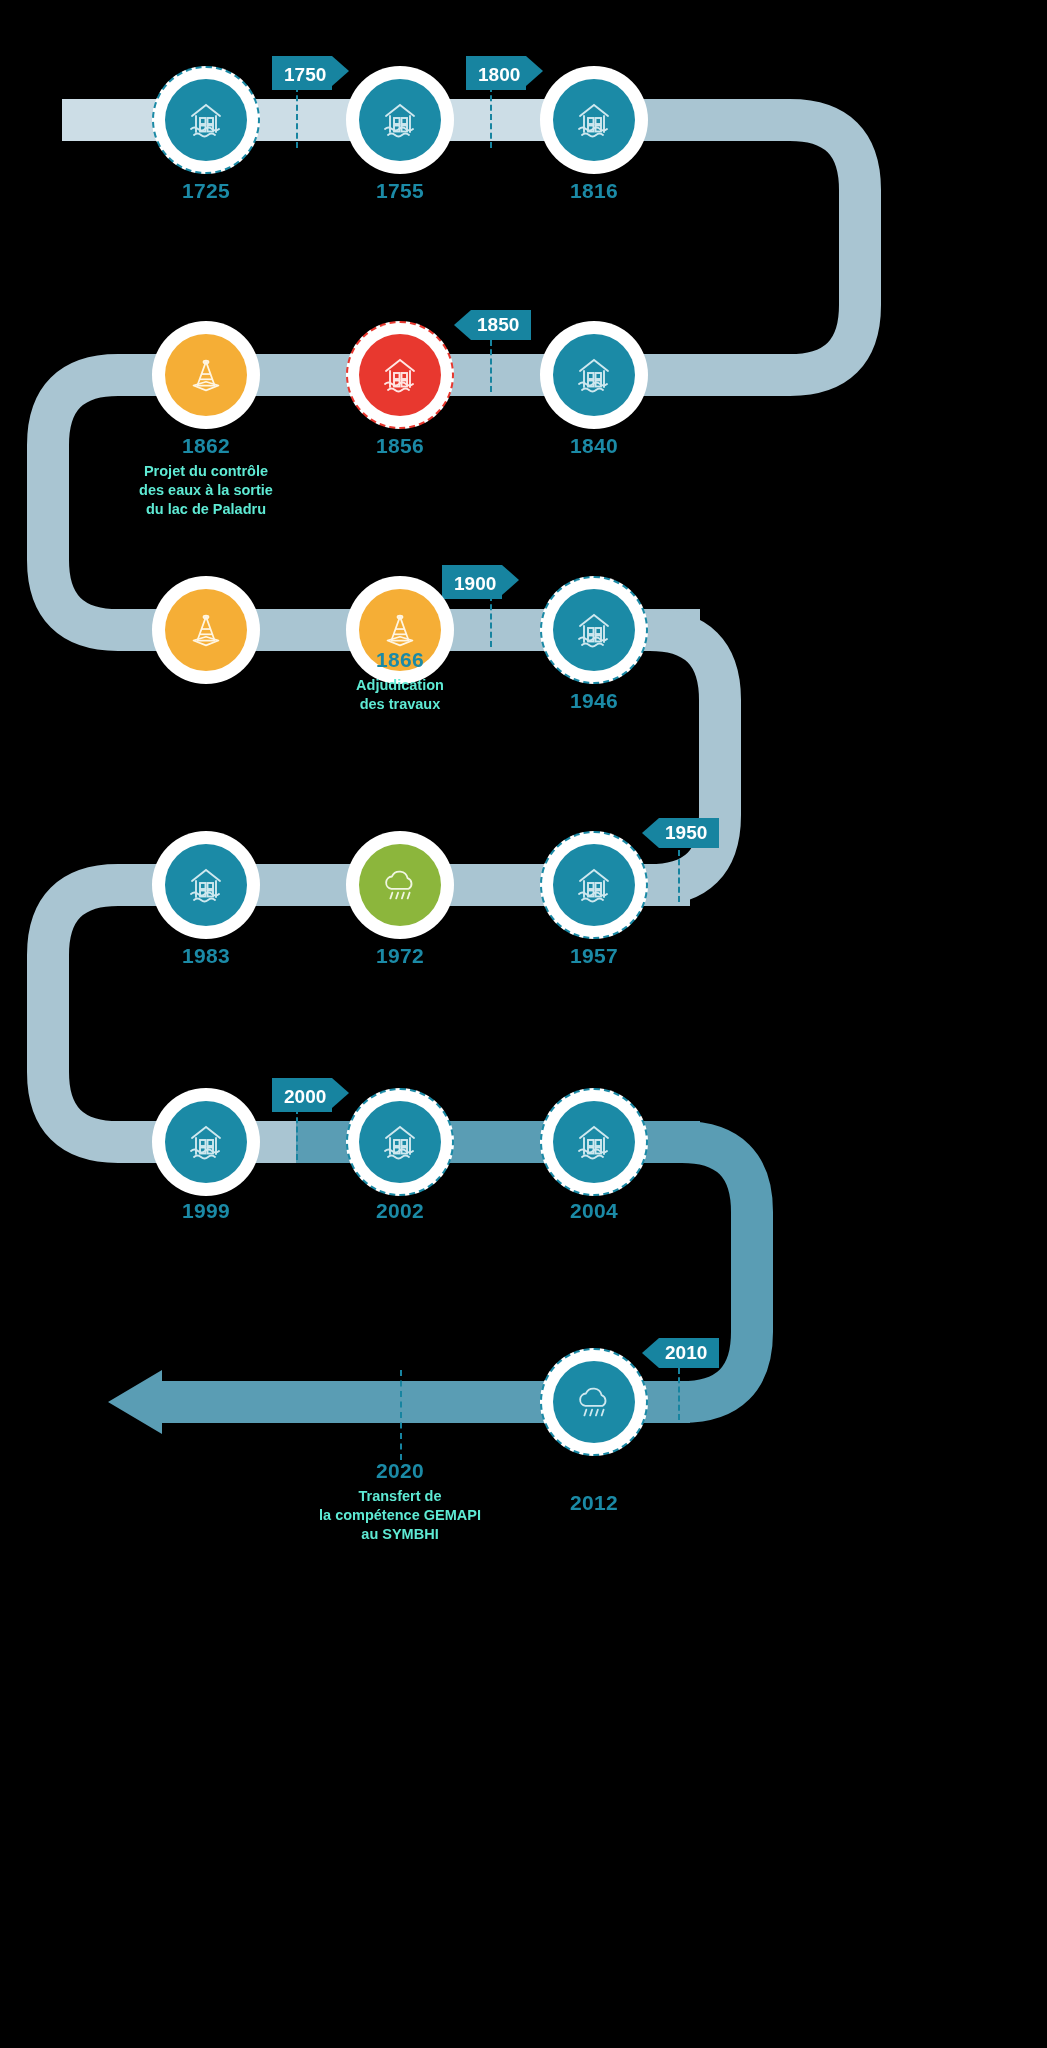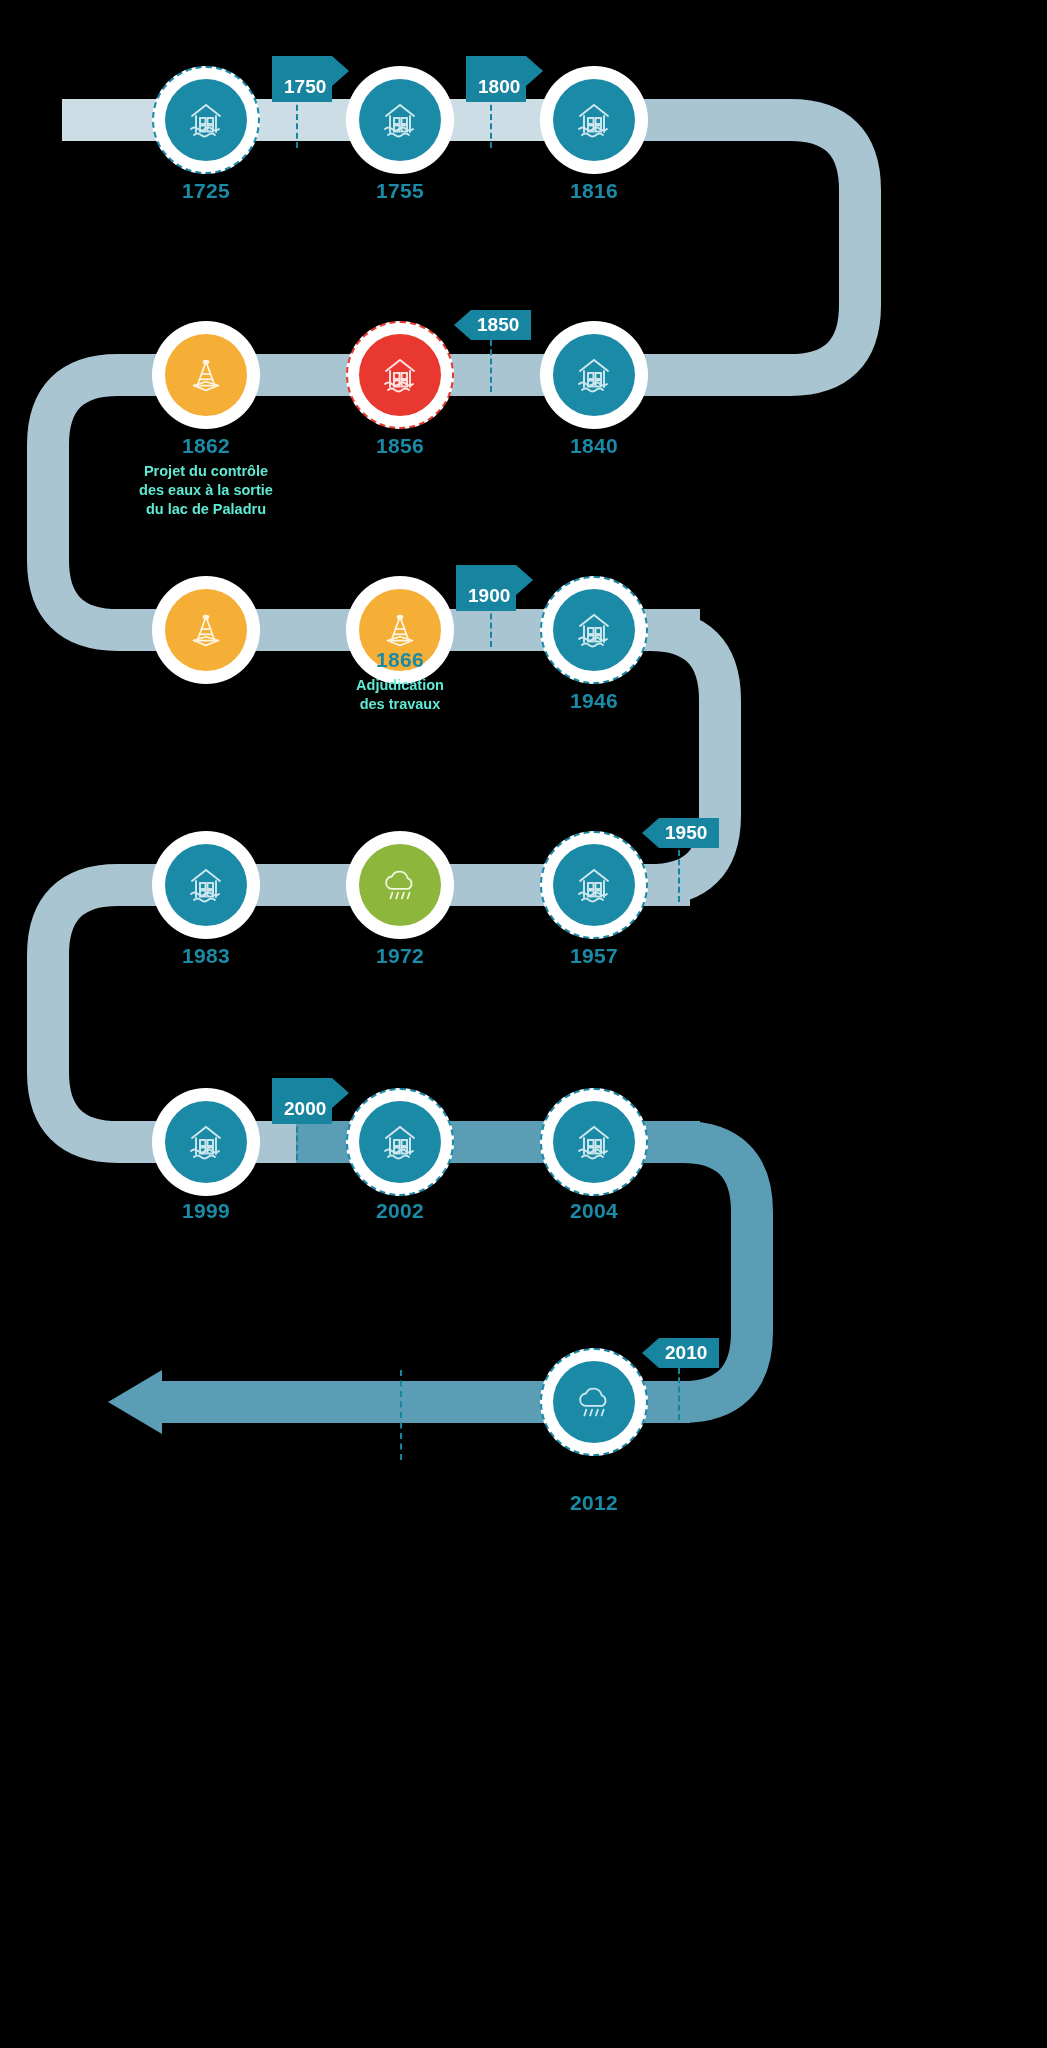--- a/index.html
+++ b/index.html
@@ -26,21 +26,21 @@
   .ylabel{position:absolute;transform:translateX(-50%);text-align:center;
           width:230px;}
   .ylabel .yr{color:#1b8aa6;font-weight:bold;font-size:21px;letter-spacing:.3px;
               line-height:1.05;}
   .ylabel .cap{color:#5eead4;font-weight:bold;font-size:14.5px;line-height:1.32;
                margin-top:5px;}
 
   
   .flag{position:absolute;height:30px;display:flex;align-items:center;
         background:#1784a0;color:#fff;font-weight:bold;font-size:19px;}
-  .flag.right{padding:16px 6px 0 12px;}
+  .flag.right{padding:4px 6px 0 12px;}
   .flag.left{padding:0 12px 0 6px;}
   .flag .tipR{position:absolute;left:100%;top:0;width:0;height:0;
       border-top:15px solid transparent;border-bottom:15px solid transparent;
       border-left:17px solid #1784a0;}
   .flag .tipL{position:absolute;right:100%;top:0;width:0;height:0;
       border-top:15px solid transparent;border-bottom:15px solid transparent;
       border-right:17px solid #1784a0;}
   .tick{position:absolute;width:0;border-left:2px dashed #1784a0;}
 </style>
 </head>
@@ -89,21 +89,21 @@
     <span class="tipR"></span>
   </div>
 
   <div class="tick" style="left:490px;top:340px;height:52px;"></div>
   <div class="flag left" style="left:471px;top:310px;">
     <span class="tipL"></span>
     <span>1850</span>
   </div>
 
   <div class="tick" style="left:490px;top:595px;height:52px;"></div>
-  <div class="flag right" style="left:456px;top:565px;">
+  <div class="flag right" style="left:442px;top:565px;">
     <span>1900</span>
     <span class="tipR"></span>
   </div>
 
   <div class="tick" style="left:678px;top:850px;height:52px;"></div>
   <div class="flag left" style="left:659px;top:818px;">
     <span class="tipL"></span>
     <span>1950</span>
   </div>
 
@@ -416,14 +416,20 @@
           <path d="M22 32 L20 38"></path>
         <path d="M28 32 L26 38"></path>
           <path d="M34 32 L32 38"></path>
       </svg>
     </div>
   </div>
   <div class="ylabel" style="left:594px;top:1492px;">
     <div class="yr">2012</div>
   </div>
 
+  <div class="ylabel" style="left:400px;top:1460px;">
+    <div class="yr">2020</div>
+    <div class="cap" style="white-space:pre-line;">Transfert de
+la compétence GEMAPI
+au SYMBHI</div>
+  </div>
 
 </div>
 
 </body></html>

